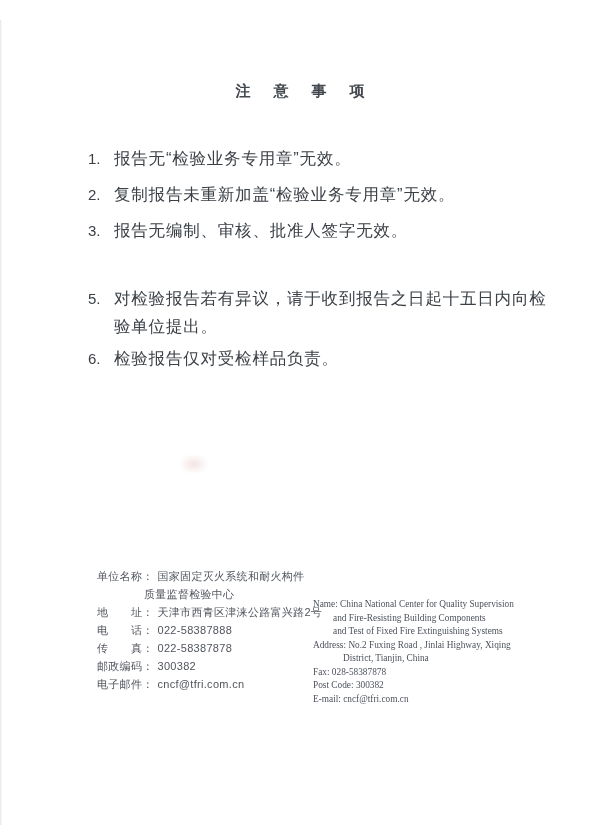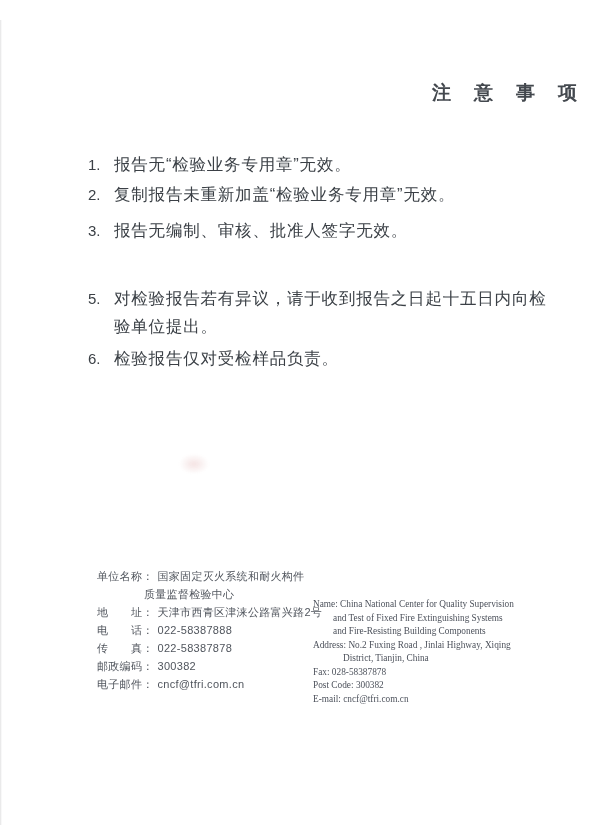--- a/index.html
+++ b/index.html
@@ -23,22 +23,22 @@
     bottom: 0;
     width: 2px;
     background: linear-gradient(to right, rgba(100,100,105,0.18), rgba(100,100,105,0));
   }
   .title {
     position: absolute;
     top: 83px;
     left: 0;
     width: 100%;
     box-sizing: border-box;
-    text-align: right;
-    font-size: 19px;
+    text-align: center;
+    font-size: 15px;
     font-weight: 700;
     letter-spacing: 23px;
     padding-left: 23px;
     color: #43484e;
     line-height: 1;
     white-space: nowrap;
   }
   .notice-row {
     position: absolute;
     left: 88px;
@@ -92,21 +92,21 @@
   .enline.ind2 { padding-left: 30px; }
 </style>
 </head>
 <body>
 
 <div class="page">
   <div class="scan-edge"></div>
 
   <div class="title">注意事项</div>
 
-  <div class="notice-row" style="top:156px">
+  <div class="notice-row" style="top:150px">
     <span class="num">1.</span><span>报告无“检验业务专用章”无效。</span>
   </div>
   <div class="notice-row" style="top:186px">
     <span class="num">2.</span><span>复制报告未重新加盖“检验业务专用章”无效。</span>
   </div>
   <div class="notice-row" style="top:222px">
     <span class="num">3.</span><span>报告无编制、审核、批准人签字无效。</span>
   </div>
   <div class="notice-row" style="top:290px">
     <span class="num">5.</span><span>对检验报告若有异议，请于收到报告之日起十五日内向检</span>
@@ -137,21 +137,21 @@
   </div>
   <div class="cnrow" style="top:661px">
     <span class="flabel">邮政编码：</span><span>300382</span>
   </div>
   <div class="cnrow" style="top:679px">
     <span class="flabel">电子邮件：</span><span>cncf@tfri.com.cn</span>
   </div>
 
   <div class="footer-en">
     <div class="enline">Name: China National Center for Quality Supervision</div>
+    <div class="enline ind1">and Fire-Resisting Building Components</div>
     <div class="enline ind1">and Test of Fixed Fire Extinguishing Systems</div>
-    <div class="enline ind1">and Fire-Resisting Building Components</div>
     <div class="enline">Address: No.2 Fuxing Road , Jinlai Highway, Xiqing</div>
     <div class="enline ind2">District, Tianjin, China</div>
     <div class="enline">Fax: 028-58387878</div>
     <div class="enline">Post Code: 300382</div>
     <div class="enline">E-mail: cncf@tfri.com.cn</div>
   </div>
 </div>
 
 </body></html>

